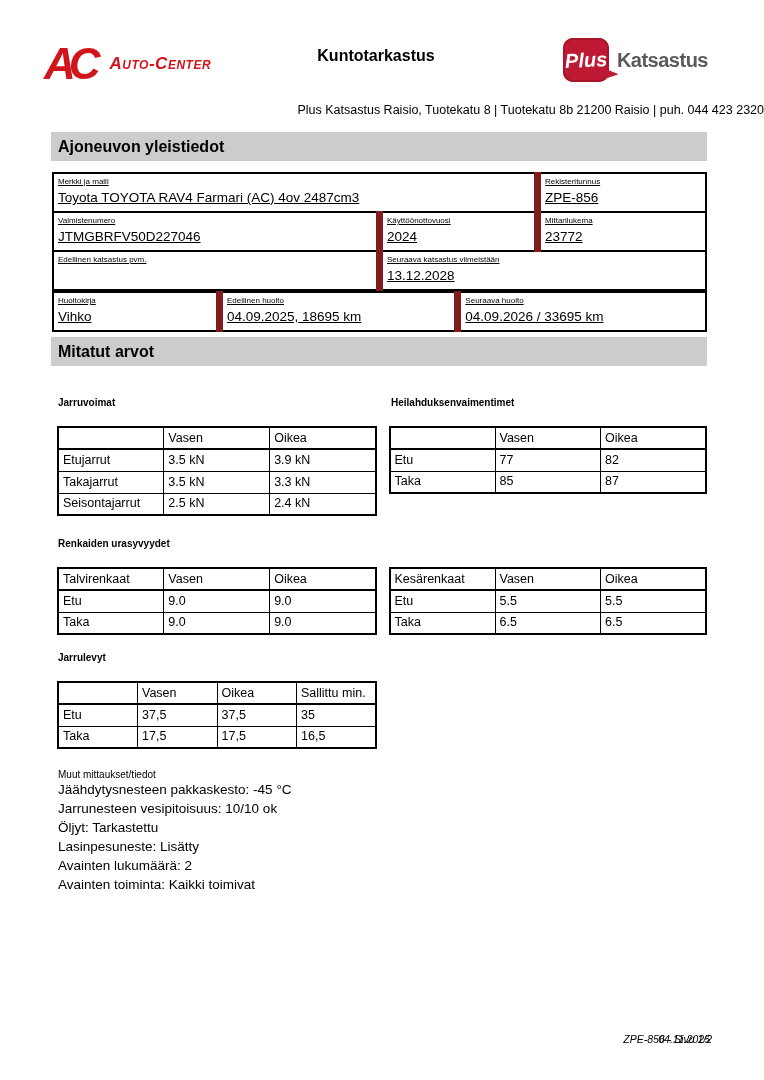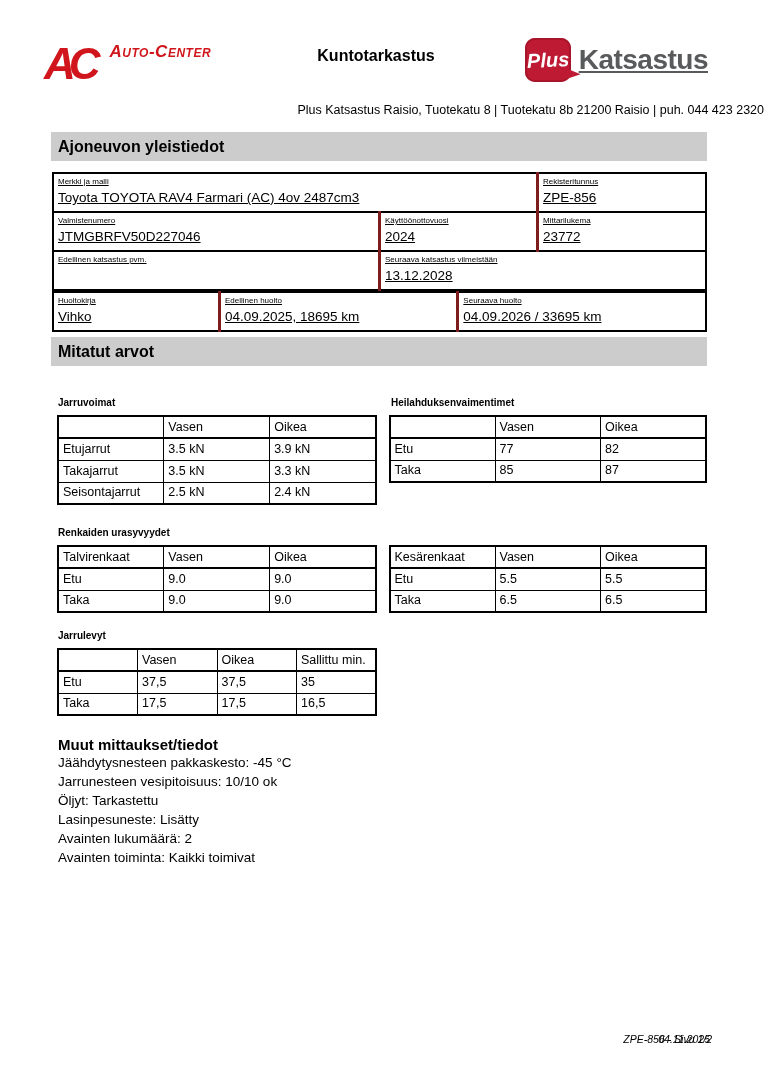--- a/index.html
+++ b/index.html
@@ -7,21 +7,21 @@
   body {
     width: 764px; height: 1080px;
     position: relative;
     font-family: "Liberation Sans", sans-serif;
     color: #000;
     overflow: hidden;
   }
 
   
   .header { position: relative; height: 56px; margin: 38px 56px 0 44px; }
-  .logo-left { position: absolute; left: 0; top: 4px; display: flex; align-items: flex-start; }
+  .logo-left { position: absolute; left: 0; top: 4px; display: flex; align-items: center; }
   .ac-mark {
     color: #d0161c; font-size: 44px; font-weight: bold; font-style: italic;
     letter-spacing: -7px; line-height: 44px; padding-right: 7px;
   }
   .ac-name {
     color: #d0161c; font-weight: bold; font-style: italic;
     font-variant: small-caps; font-size: 17px; margin-left: 9px; letter-spacing: 0.5px;
   }
   .page-title {
     position: absolute; left: 0; width: 100%; top: 9px;
@@ -36,61 +36,61 @@
   .plus-text {
     color: #fff; font-style: italic; font-weight: bold; font-size: 20px;
     transform: rotate(-3deg); letter-spacing: 0px;
   }
   .plus-tail {
     position: absolute; right: -8px; bottom: 5px; width: 0; height: 0;
     border-style: solid; border-width: 13px 0 0 15px;
     border-color: transparent transparent transparent #bf1a33;
     transform: rotate(-18deg);
   }
-  .katsastus-text { color: #595a5c; font-weight: bold; font-size: 28px; margin-left: 8px; letter-spacing: -0.5px; text-decoration: underline; }
+  .katsastus-text { color: #595a5c; font-weight: bold; font-size: 20px; margin-left: 8px; letter-spacing: -0.5px; }
 
   .address-line { text-align: right; font-size: 12.5px; margin-top: 9px; }
 
   
   .section-bar {
     margin: 15px 57px 0 51px; height: 29px; background: #cccccc;
     display: flex; align-items: center; padding-left: 7px;
     font-size: 16px; font-weight: bold;
   }
   .section-bar.second { margin-top: 5px; }
 
   
   .info-wrap { margin: 11px 57px 0 52px; text-decoration: underline; }
   table.info { width: 100%; border-collapse: collapse; border: 2px solid #000; table-layout: fixed; }
-  table.info td { border-left: 3px solid #7f1d1d; border-top: 2px solid #000; vertical-align: top; }
+  table.info td { border-left: 7px solid #7f1d1d; border-top: 2px solid #000; vertical-align: top; }
   table.info tr:first-child td { border-top: none; }
   table.info td:first-child { border-left: none; }
   .ilabel { font-size: 8px; line-height: 11px; padding: 2px 2px 0 4px; white-space: nowrap; overflow: hidden; }
   .ival { font-size: 13.5px; line-height: 19px; min-height: 19px; padding: 1px 2px 4px 4px; white-space: nowrap; overflow: hidden; }
 
   
   .meas-wrap { margin: 0 57px 0 57px; }
   .meas-label { font-size: 10px; font-weight: bold; margin-left: 1px; }
   .lbl-row1 { margin-top: 31px; display: flex; }
   .lbl-row1 .l { width: 332px; }
-  .meas-row { display: flex; margin-top: 7px; align-items: flex-start; }
+  .meas-row { display: flex; margin-top: 18px; align-items: flex-start; }
   .col-l { width: 320px; }
   .col-r { width: 319px; margin-left: 12px; }
   table.meas { border-collapse: collapse; border: 2px solid #000; width: 100%; table-layout: fixed; }
   table.meas td {
     border: 1px solid #000; font-size: 12.5px; padding: 2px 4px 3px 4px;
     height: 22px; white-space: nowrap; overflow: hidden; vertical-align: middle;
   }
   table.meas tr.hrow td { border-bottom: 2px solid #000; }
   .lbl-tyres { margin-top: 22px; }
   .lbl-discs { margin-top: 17px; }
 
   
   .muut { margin: 20px 57px 0 58px; }
-  .muut-title { font-size: 15px; font-weight: bold; }
+  .muut-title { font-size: 10px; font-weight: normal; }
   .muut-line { font-size: 13.5px; line-height: 19px; }
 
   
   .footer-center {
     position: absolute; top: 1033px; left: 0; width: 100%;
     text-align: right; font-style: italic; font-size: 10.5px;
     padding-right: 52px;
   }
   .footer-date {
     position: absolute; top: 1033px; right: 54px;

